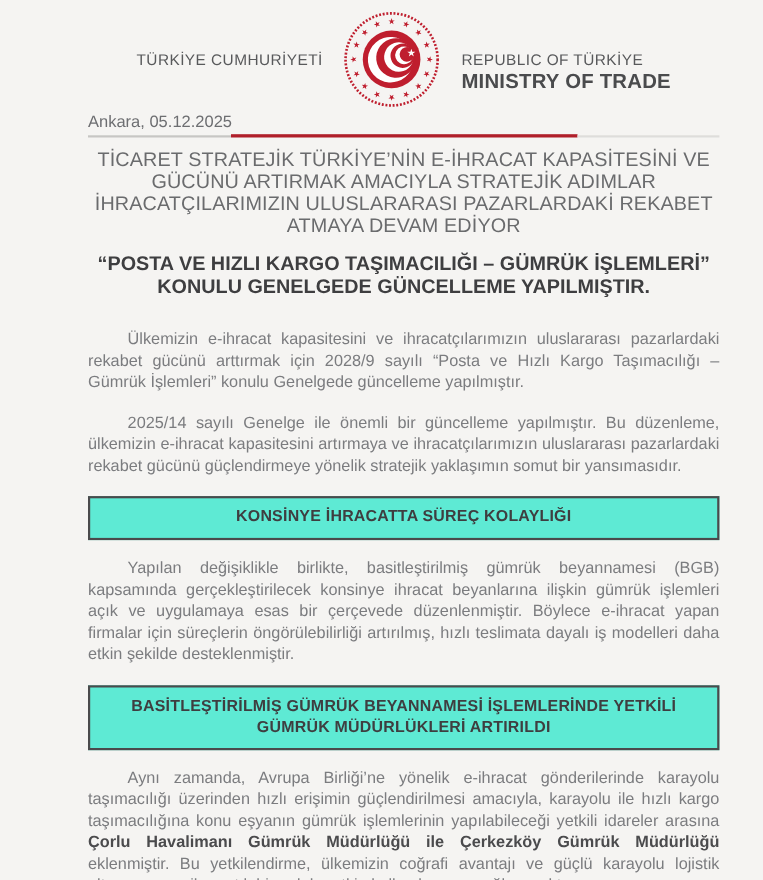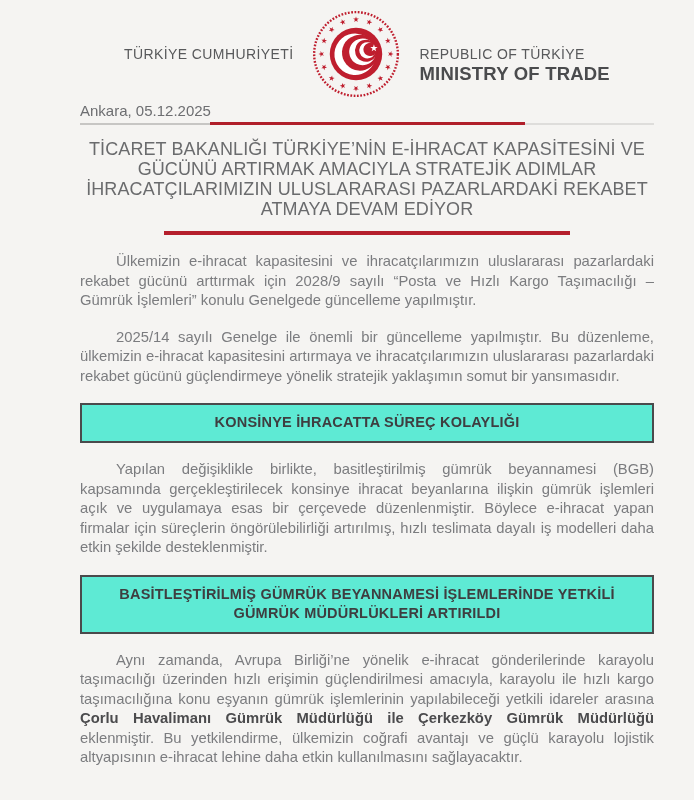--- a/index.html
+++ b/index.html
@@ -112,26 +112,30 @@
   </div>
 
   <div class="dateline">Ankara, 05.12.2025</div>
   <div class="ruler">
     <div class="seg-gray-dark"></div>
     <div class="seg-red"></div>
     <div class="seg-gray-light"></div>
   </div>
 
   <div class="main-title">
-    <div>TİCARET BAKANLIĞI TÜRKİYE’NİN E-İHRACAT KAPASİTESİNİ VE</div>
+    <div>TİCARET STRATEJİK TÜRKİYE’NİN E-İHRACAT KAPASİTESİNİ VE</div>
     <div>GÜCÜNÜ ARTIRMAK AMACIYLA STRATEJİK ADIMLAR</div>
     <div>İHRACATÇILARIMIZIN ULUSLARARASI PAZARLARDAKİ REKABET</div>
     <div>ATMAYA DEVAM EDİYOR</div>
   </div>
 
+  <div class="sub-title">
+    <div>“POSTA VE HIZLI KARGO TAŞIMACILIĞI – GÜMRÜK İŞLEMLERİ”</div>
+    <div>KONULU GENELGEDE GÜNCELLEME YAPILMIŞTIR.</div>
+  </div>
 
   <div class="red-divider"></div>
 
   <p class="body-par">Ülkemizin e-ihracat kapasitesini ve ihracatçılarımızın uluslararası pazarlardaki rekabet gücünü arttırmak için 2028/9 sayılı “Posta ve Hızlı Kargo Taşımacılığı – Gümrük İşlemleri” konulu Genelgede güncelleme yapılmıştır.</p>
   <p class="body-par">2025/14 sayılı Genelge ile önemli bir güncelleme yapılmıştır. Bu düzenleme, ülkemizin e-ihracat kapasitesini artırmaya ve ihracatçılarımızın uluslararası pazarlardaki rekabet gücünü güçlendirmeye yönelik stratejik yaklaşımın somut bir yansımasıdır.</p>
 
   <div class="section-box">KONSİNYE İHRACATTA SÜREÇ KOLAYLIĞI</div>
 
   <p class="body-par">Yapılan değişiklikle birlikte, basitleştirilmiş gümrük beyannamesi (BGB) kapsamında gerçekleştirilecek konsinye ihracat beyanlarına ilişkin gümrük işlemleri açık ve uygulamaya esas bir çerçevede düzenlenmiştir. Böylece e-ihracat yapan firmalar için süreçlerin öngörülebilirliği artırılmış, hızlı teslimata dayalı iş modelleri daha etkin şekilde desteklenmiştir.</p>
 

